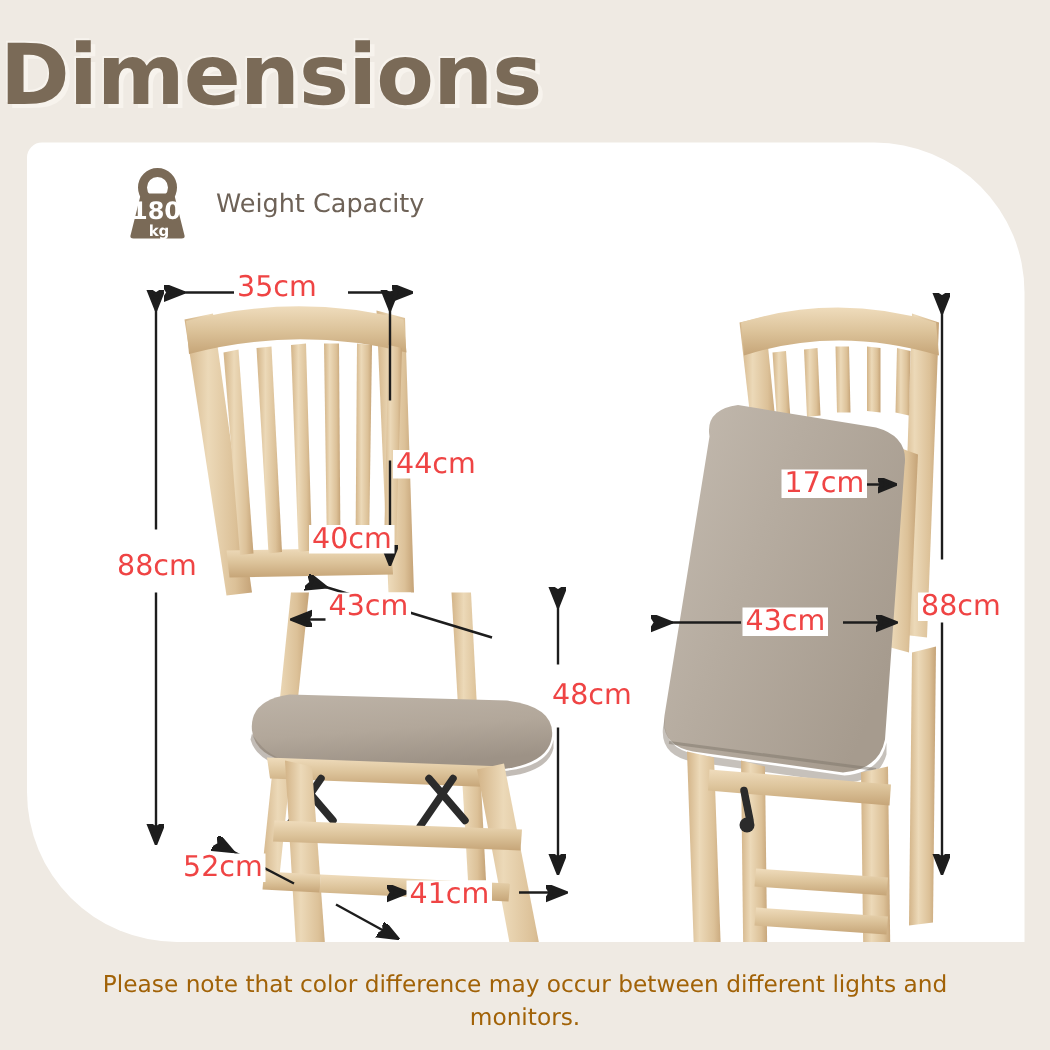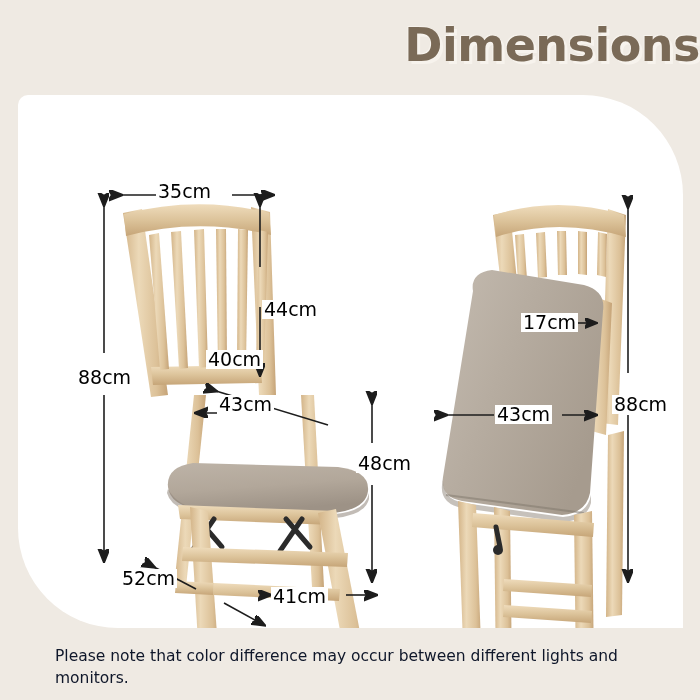--- a/index.html
+++ b/index.html
@@ -19,22 +19,22 @@
     width: 700px;
     height: 700px;
   }
 
   
   .title {
     position: absolute;
     left: 0;
     top: 18px;
     width: 700px;
-    text-align: right;
-    font-size: 46px;
+    text-align: left;
+    font-size: 56px;
     font-weight: bold;
     letter-spacing: -0.5px;
     color: #7a6a57;
     text-shadow: 3px 3px 0 #f7f3ed, -1px -1px 0 #f7f3ed;
     font-family: "DejaVu Sans", sans-serif;
   }
 
   
   .card {
     position: absolute;
@@ -74,38 +74,38 @@
     top: 95px;
     width: 665px;
     height: 533px;
   }
   .illus svg { display: block; }
 
   
   .dim {
     position: absolute;
     font-size: 19px;
-    color: #000000;
+    color: #ef4444;
     font-family: "DejaVu Sans", sans-serif;
     white-space: nowrap;
     background: #ffffff;
     padding: 0 2px;
     line-height: 1;
   }
 
   
   .note {
     position: absolute;
     left: 55px;
     top: 645px;
     width: 590px;
-    text-align: left;
+    text-align: center;
     font-size: 15.5px;
     line-height: 1.45;
-    color: #0f172a;
+    color: #a16207;
     font-family: "DejaVu Sans", sans-serif;
   }
 </style>
 </head>
 <body>
 
 <div id="stage">
 
   <div class="title">Dimensions</div>
 
@@ -257,32 +257,41 @@
 
         <line x1="428" y1="320" x2="476" y2="320" marker-start="url(#ar)"></line>
         <line x1="544" y1="320" x2="578" y2="320" marker-end="url(#ar)"></line>
 
         <line x1="610" y1="112" x2="610" y2="278" marker-start="url(#ar)"></line>
         <line x1="610" y1="320" x2="610" y2="486" marker-end="url(#ar)"></line>
       </g>
     </svg>
   </div>
 
+  <div class="weight-row">
+    <svg class="weight-icon" viewBox="0 0 50 48">
+      <path d="M14,17 L36,17 L43,45 Q43.5,47 41,47 L9,47 Q6.5,47 7,45 Z" fill="#7a6a57"></path>
+      <circle cx="25" cy="13" r="10" fill="none" stroke="#7a6a57" stroke-width="6"></circle>
+      <text x="24" y="34" font-family="DejaVu Sans, sans-serif" font-size="16" font-weight="bold" fill="#ffffff" text-anchor="middle">180</text>
+      <text x="26" y="45" font-family="DejaVu Sans, sans-serif" font-size="10" font-weight="bold" fill="#ffffff" text-anchor="middle">kg</text>
+    </svg>
+    <span class="weight-label">Weight Capacity</span>
+  </div>
 
   <div class="dim" style="left:156px; top:182px;">35cm</div>
 
   <div class="dim" style="left:262px; top:277px;margin-top:23px;">44cm</div>
 
   <div class="dim" style="left:76px; top:368px;">88cm</div>
 
   <div class="dim" style="left:174px; top:350px;margin-left:32px;">40cm</div>
 
   <div class="dim" style="left:217px; top:395px;">43cm</div>
 
-  <div class="dim" style="left:356px; top:454px;">48cm</div>
+  <div class="dim" style="left:366px; top:454px;">48cm</div>
 
   <div class="dim" style="left:120px; top:569px;">52cm</div>
 
   <div class="dim" style="left:271px; top:587px;">41cm</div>
 
   <div class="dim" style="left:521px; top:313px;text-align:center;">17cm</div>
 
   <div class="dim" style="left:495px; top:405px;">43cm</div>
 
   <div class="dim" style="left:612px; top:395px;">88cm</div>

